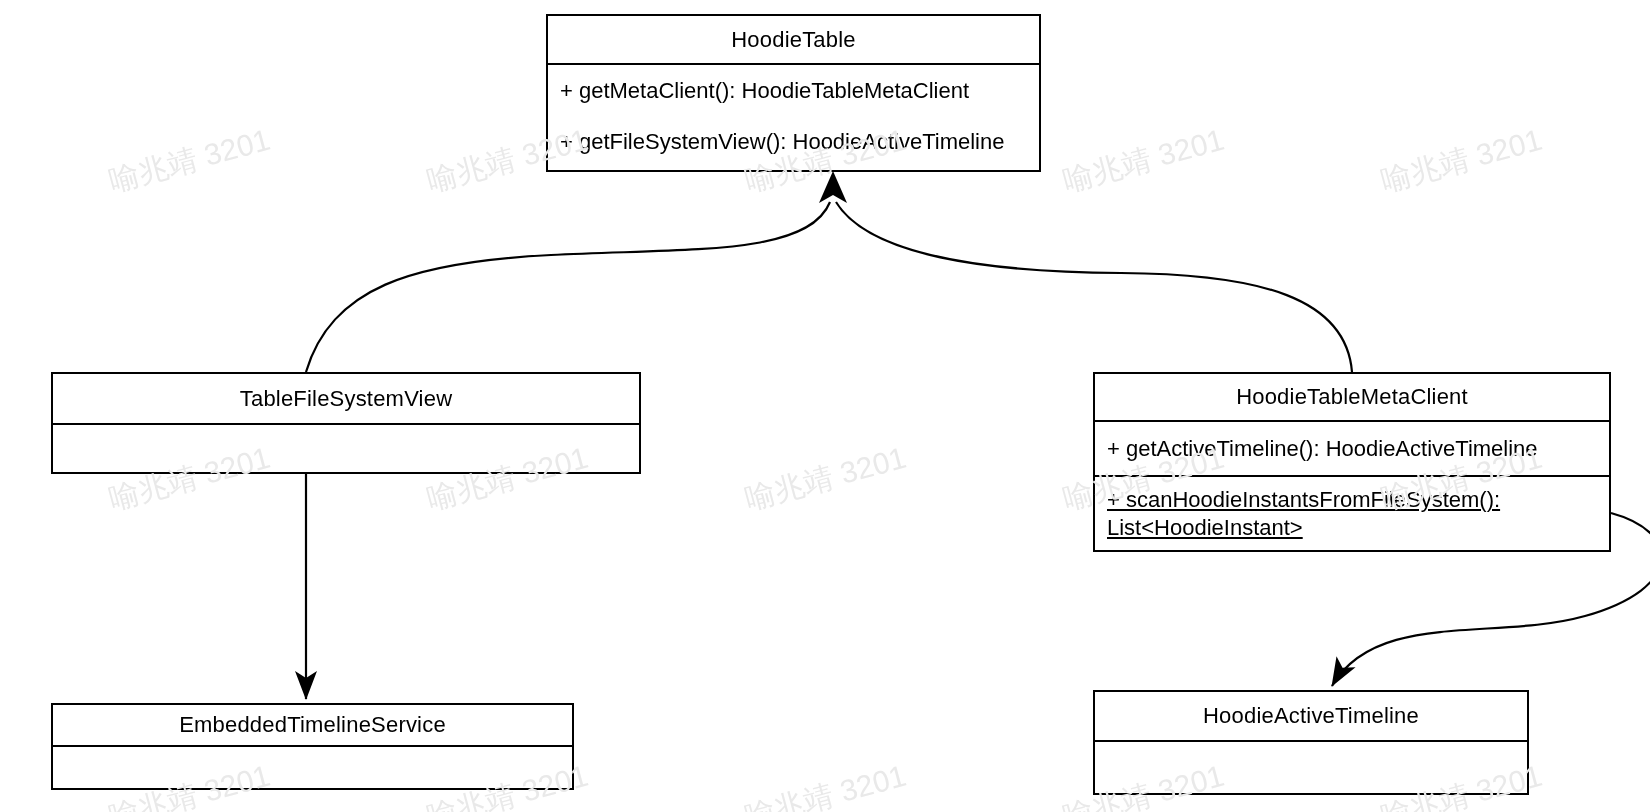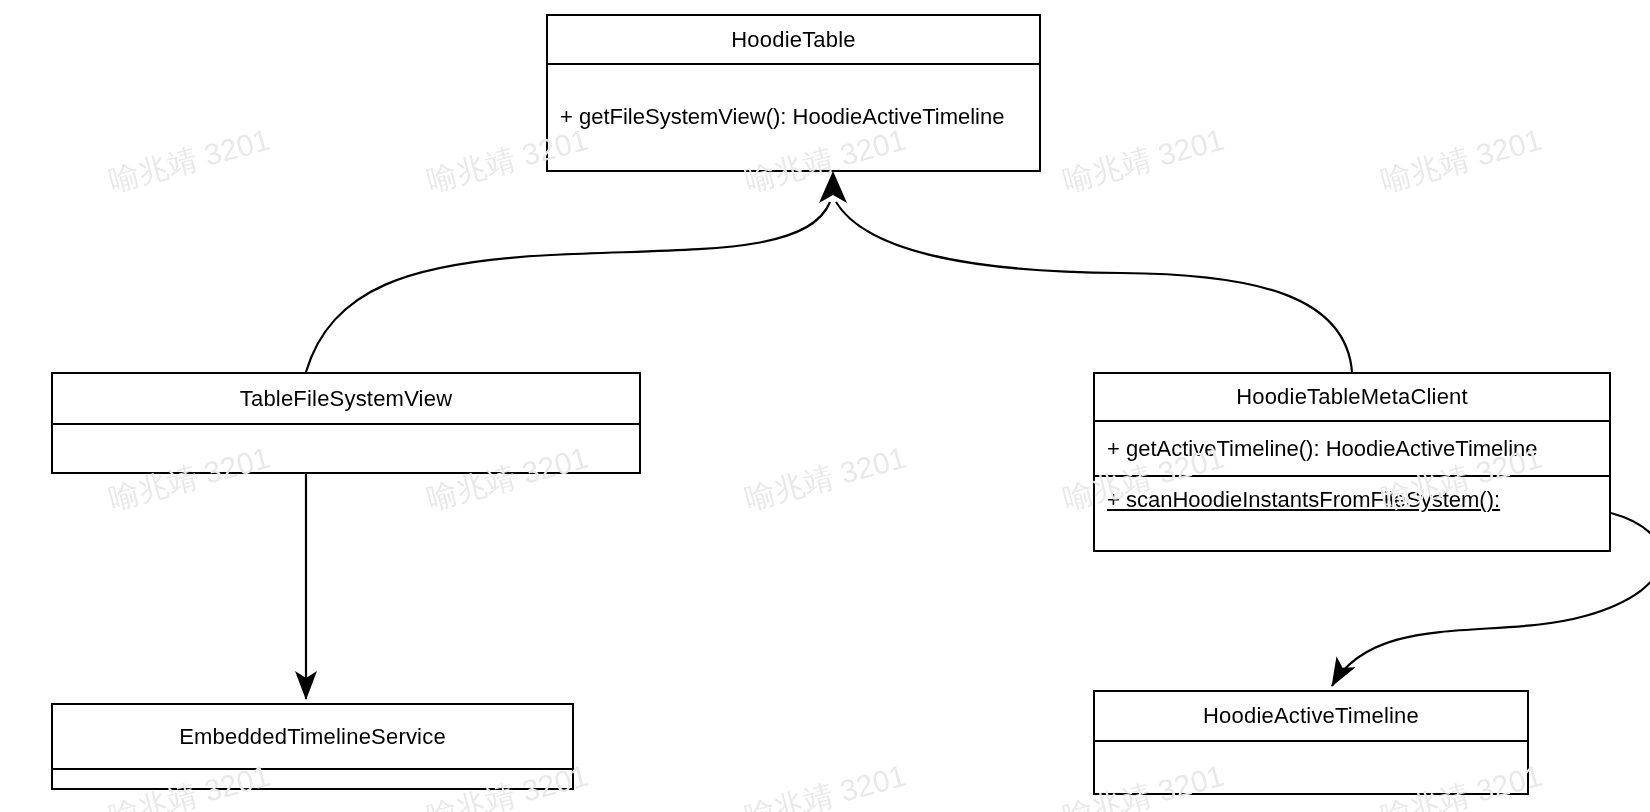--- a/index.html
+++ b/index.html
@@ -59,39 +59,41 @@
     <polygon points="797,171 783,203 797,195 811,203" fill="#000"></polygon>
 
     <path class="edge" d="M 270 474 L 270 699" marker-end="url(#arrow)"></path>
 
     <path class="edge" d="M 1575 513 C 1645 532 1648 588 1549 616 C 1460 641 1340 610 1296 686" marker-end="url(#arrow)"></path>
   </svg>
 
   <div class="uml" style="left:510px;top:14px;width:495px;height:158px;">
     <div class="uml-title" style="height:47px;">HoodieTable</div>
     <div class="uml-sec uml-methods" style="height:105px;">
+      <div>+ getMetaClient(): HoodieTableMetaClient</div>
       <div>+ getFileSystemView(): HoodieActiveTimeline</div>
     </div>
   </div>
 
   <div class="uml" style="left:15px;top:372px;width:590px;height:102px;">
     <div class="uml-title" style="height:49px;">TableFileSystemView</div>
     <div class="uml-sec" style="height:47px;"></div>
   </div>
 
   <div class="uml" style="left:1057px;top:372px;width:518px;height:180px;">
     <div class="uml-title" style="height:46px;">HoodieTableMetaClient</div>
     <div class="uml-sec uml-method-row" style="height:55px;">+ getActiveTimeline(): HoodieActiveTimeline</div>
     <div class="uml-sec uml-wrap" style="height:73px;text-decoration:underline;">
       <div>+ scanHoodieInstantsFromFileSystem():</div>
+      <div>List&lt;HoodieInstant&gt;</div>
     </div>
   </div>
 
   <div class="uml" style="left:15px;top:703px;width:523px;height:87px;">
-    <div class="uml-title" style="height:63px;">EmbeddedTimelineService</div>
+    <div class="uml-title" style="height:40px;">EmbeddedTimelineService</div>
     <div class="uml-sec" style="height:35px;"></div>
   </div>
 
   <div class="uml" style="left:1057px;top:690px;width:436px;height:105px;">
     <div class="uml-title" style="height:48px;border-radius:8px;">HoodieActiveTimeline</div>
     <div class="uml-sec" style="height:53px;"></div>
   </div>
 
   <div class="wm" style="left:70px;top:136px;">喻兆靖 3201</div>
   <div class="wm" style="left:388px;top:136px;">喻兆靖 3201</div>

